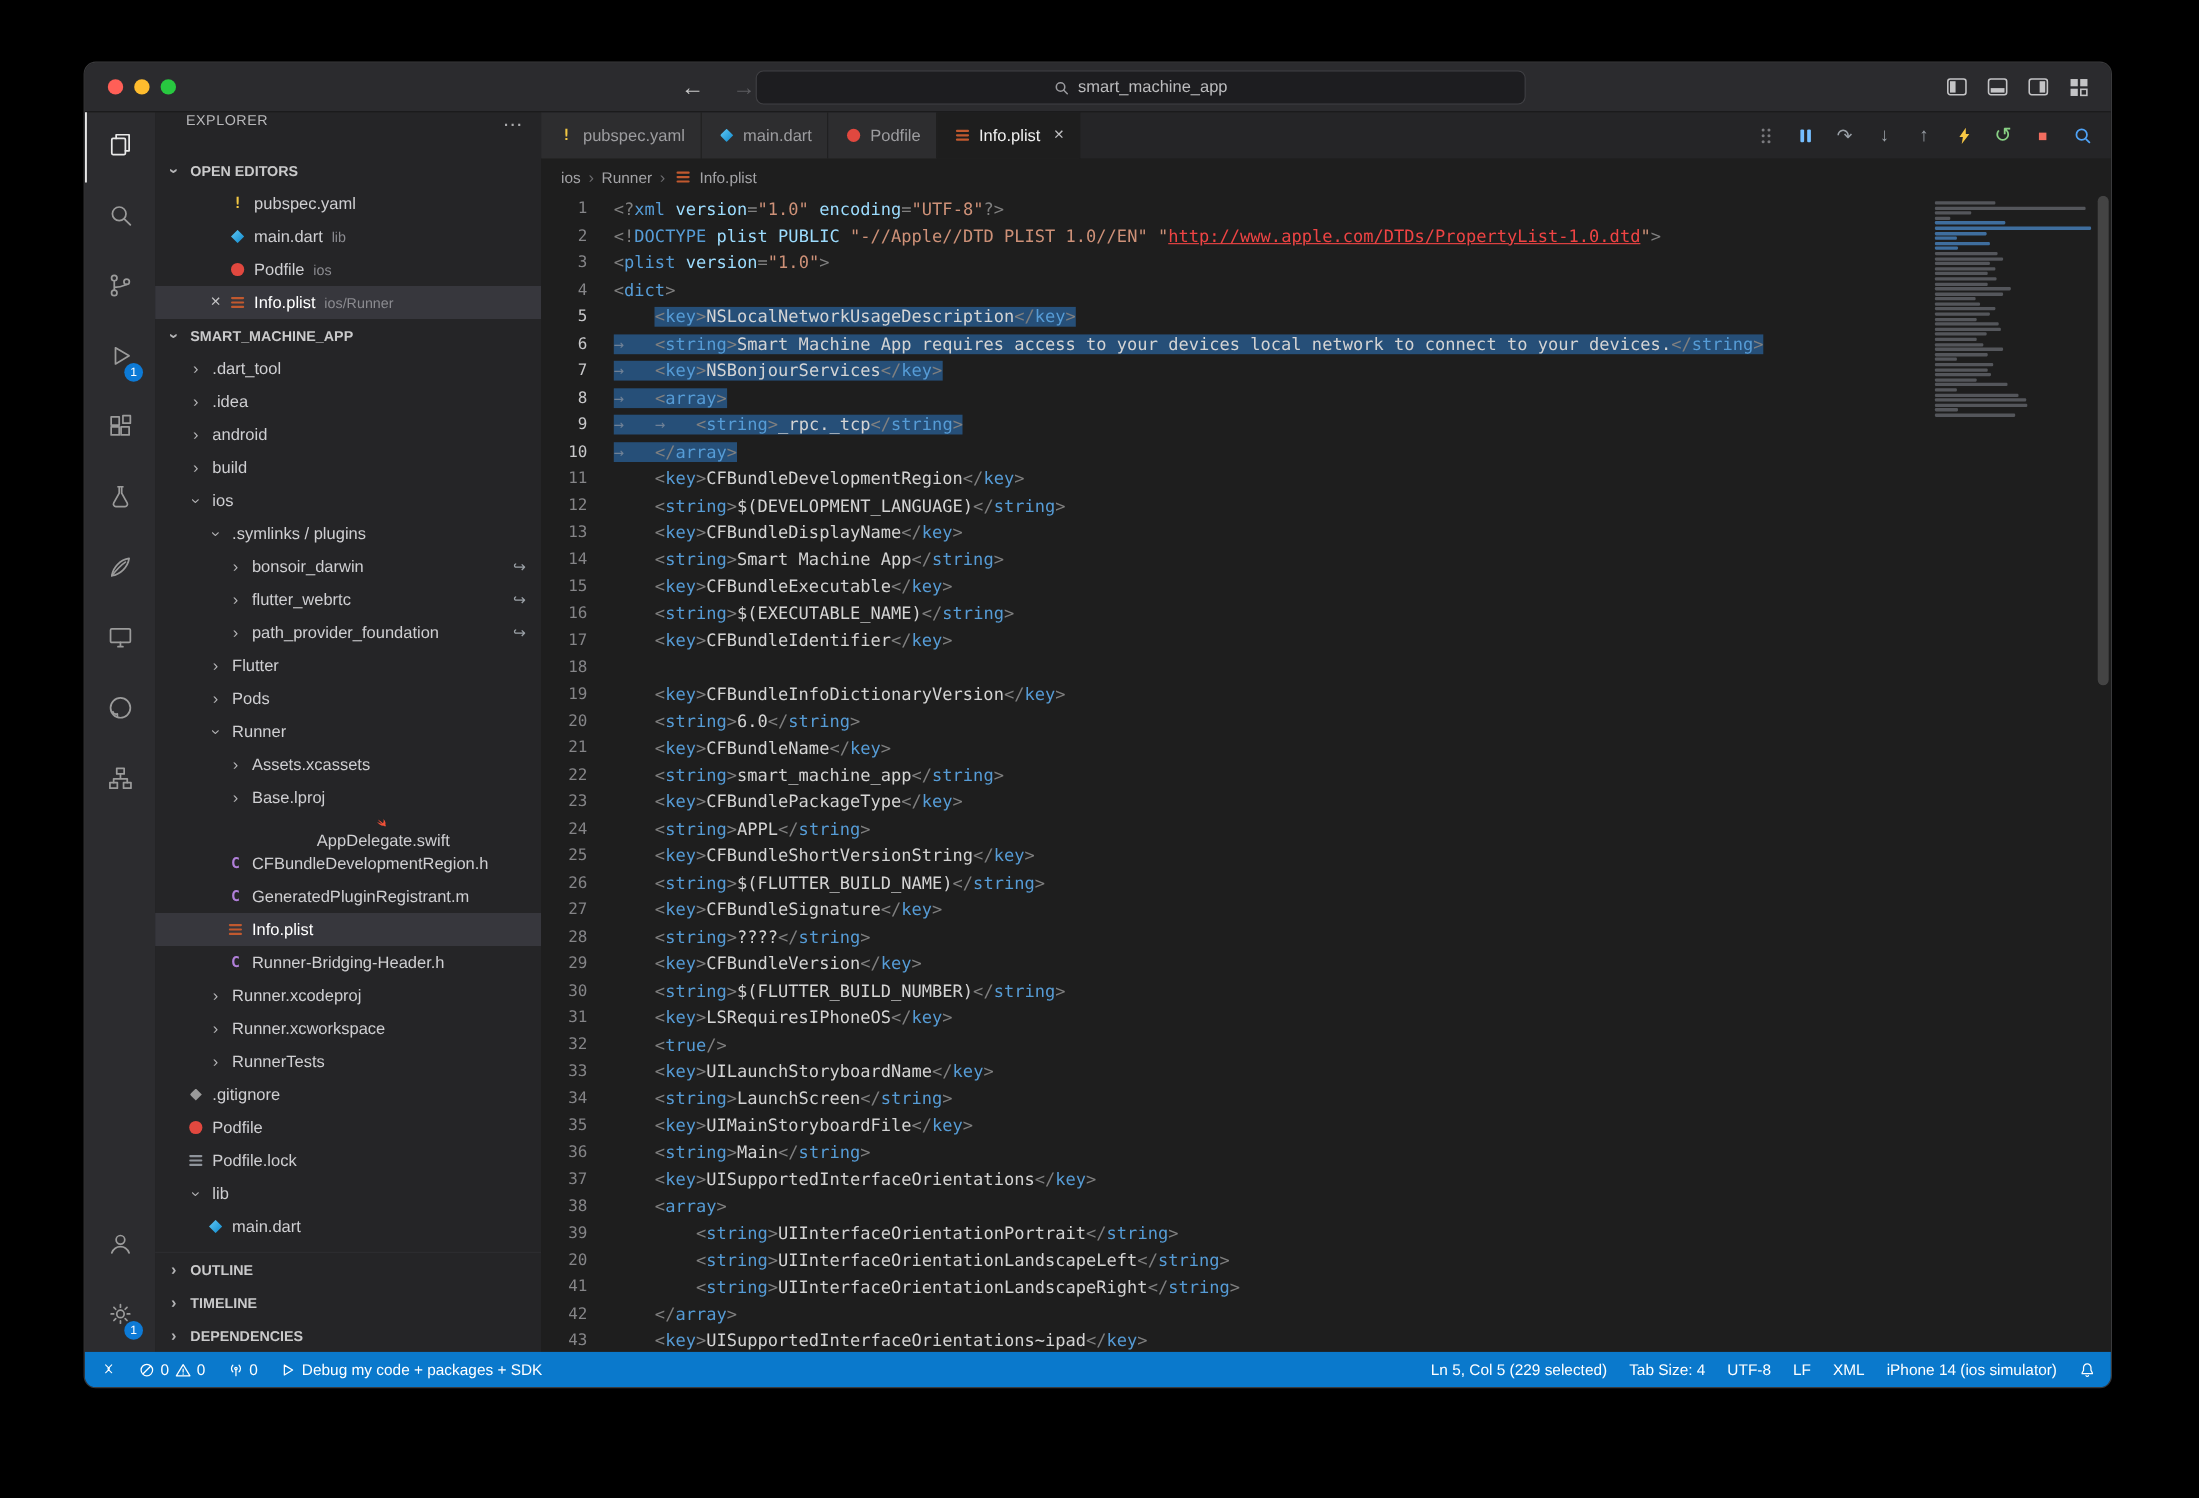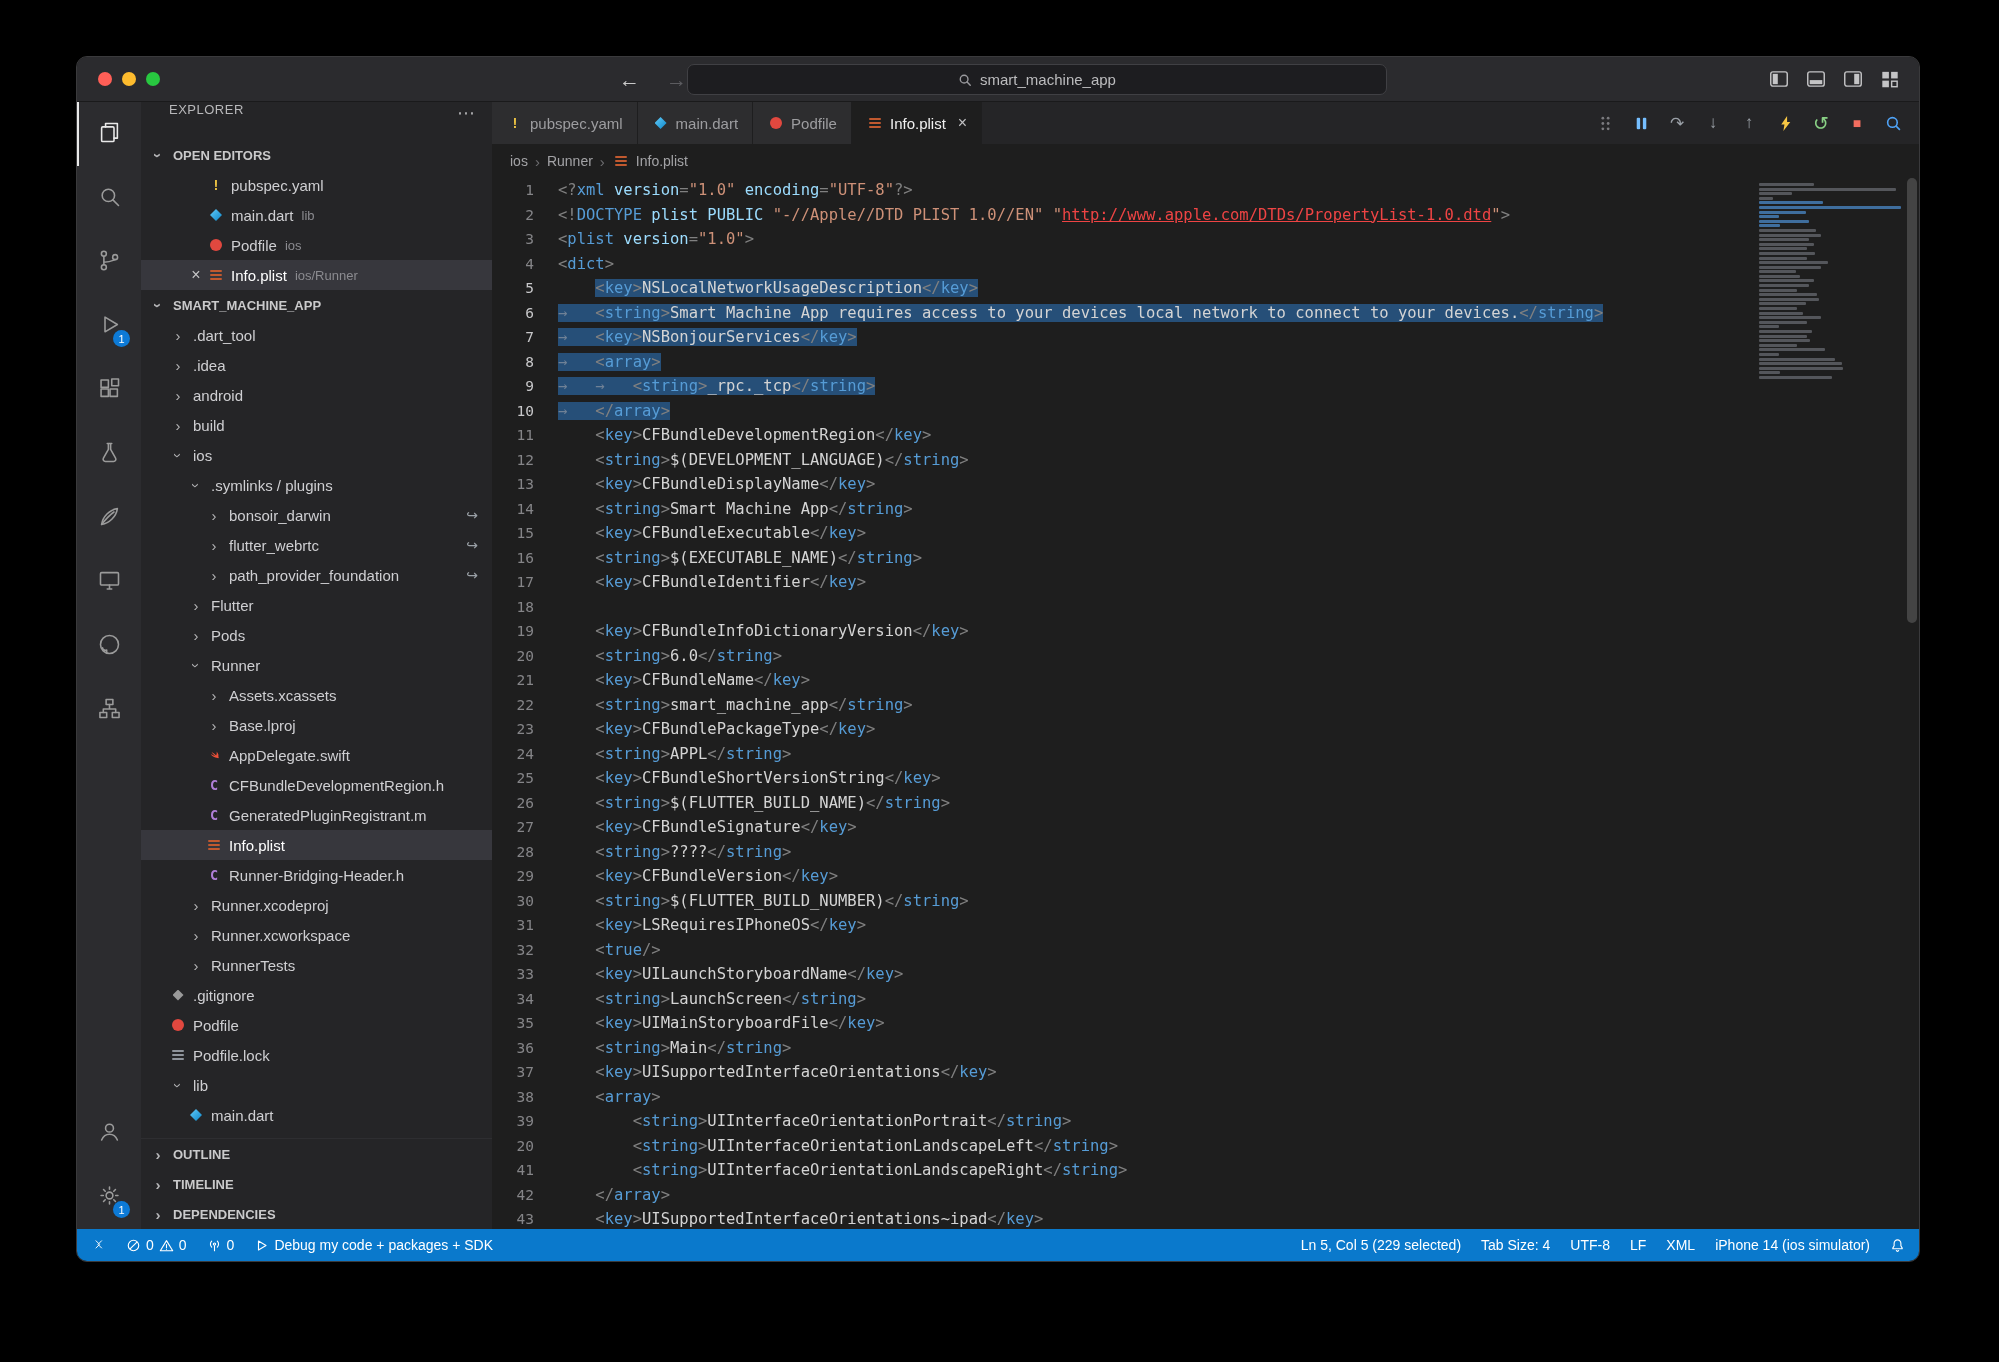--- a/index.html
+++ b/index.html
@@ -315,21 +315,21 @@
             <span class="label">Runner</span>
           </div>
           <div class="row" style="padding-left: 64px;">
             <span class="chev">›</span>
             <span class="label">Assets.xcassets</span>
           </div>
           <div class="row" style="padding-left: 64px;">
             <span class="chev">›</span>
             <span class="label">Base.lproj</span>
           </div>
-          <div class="row" style="padding-left: 64px;">
+          <div class="row" style="padding-left: 64px; flex-direction: column;">
             <span class="fi">
               <svg viewBox="0 0 16 16" width="14" height="13">
                 <path fill="#f05138" d="M13 11c1.2-2.6.4-5.8-1.9-7.9.6 1.7.4 3.6-.5 4.9C9 6.3 7 4.9 5 3.8c1.3 2 3.1 3.8 4.7 5-1.8-.6-4-1.3-5.7-2.5 1.6 2.8 4.8 4.8 7.5 4.4.9.6 1.9 1 2.6.2.3-.4-.5-.9-1.1-.9z"></path>
               </svg>
             </span>
             <span class="label">AppDelegate.swift</span>
           </div>
           <div class="row" style="padding-left: 64px;">
             <span class="fi fi-c">C</span>
             <span class="label">CFBundleDevelopmentRegion.h</span>

